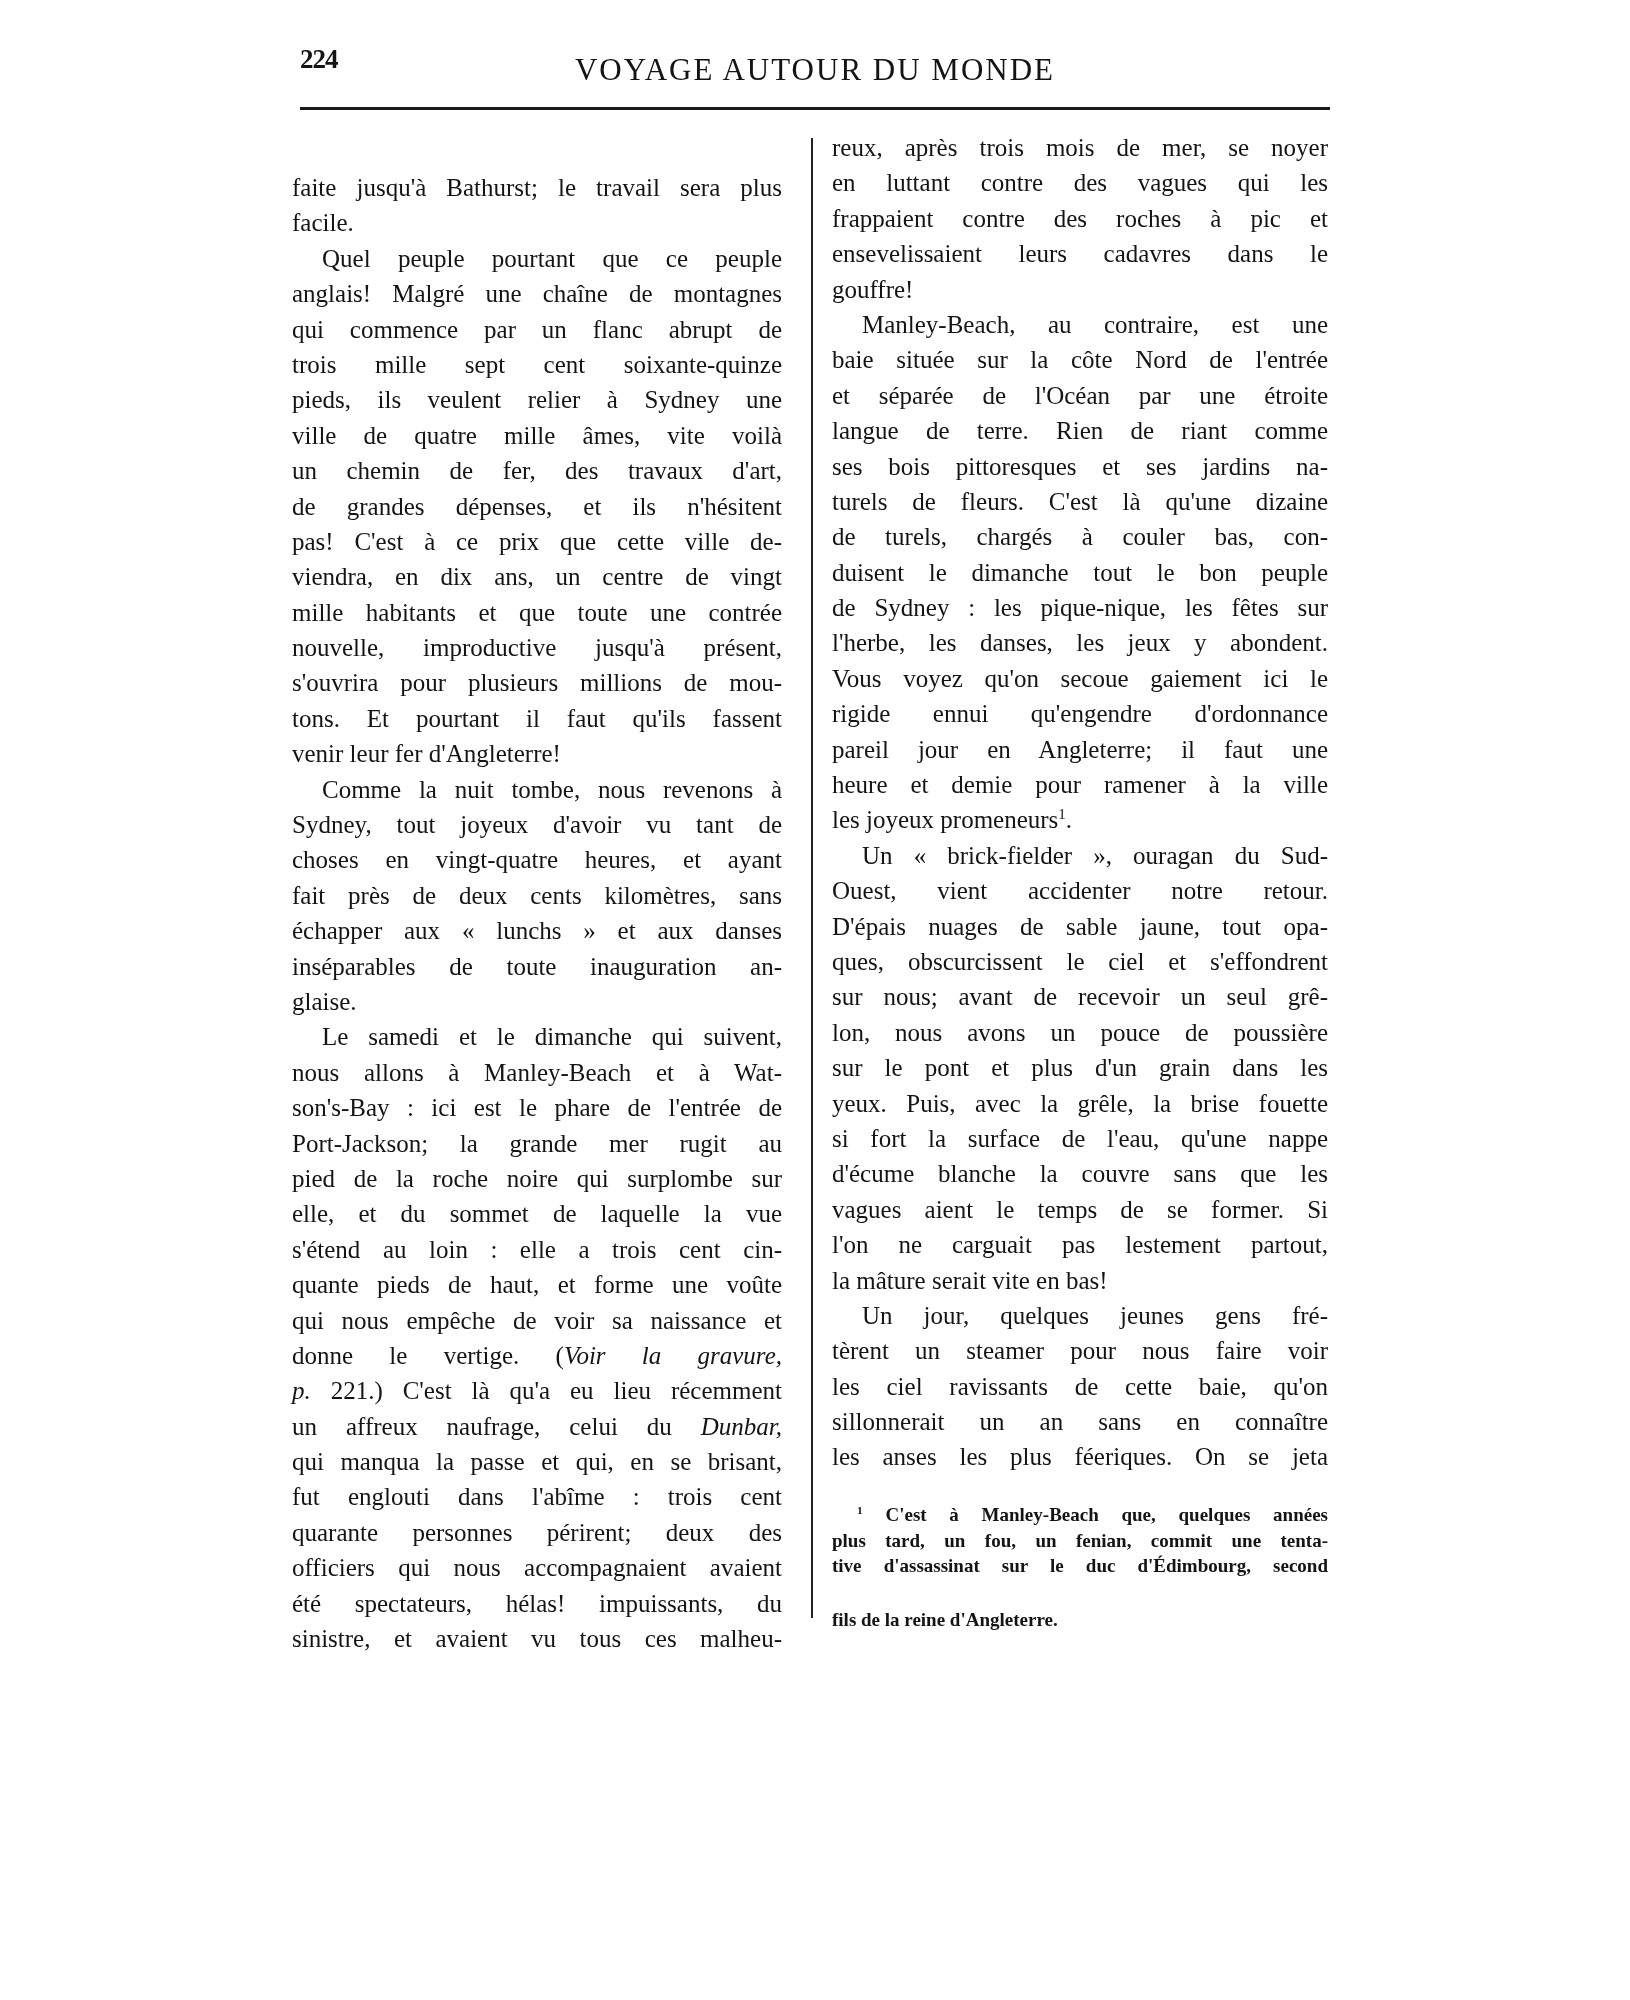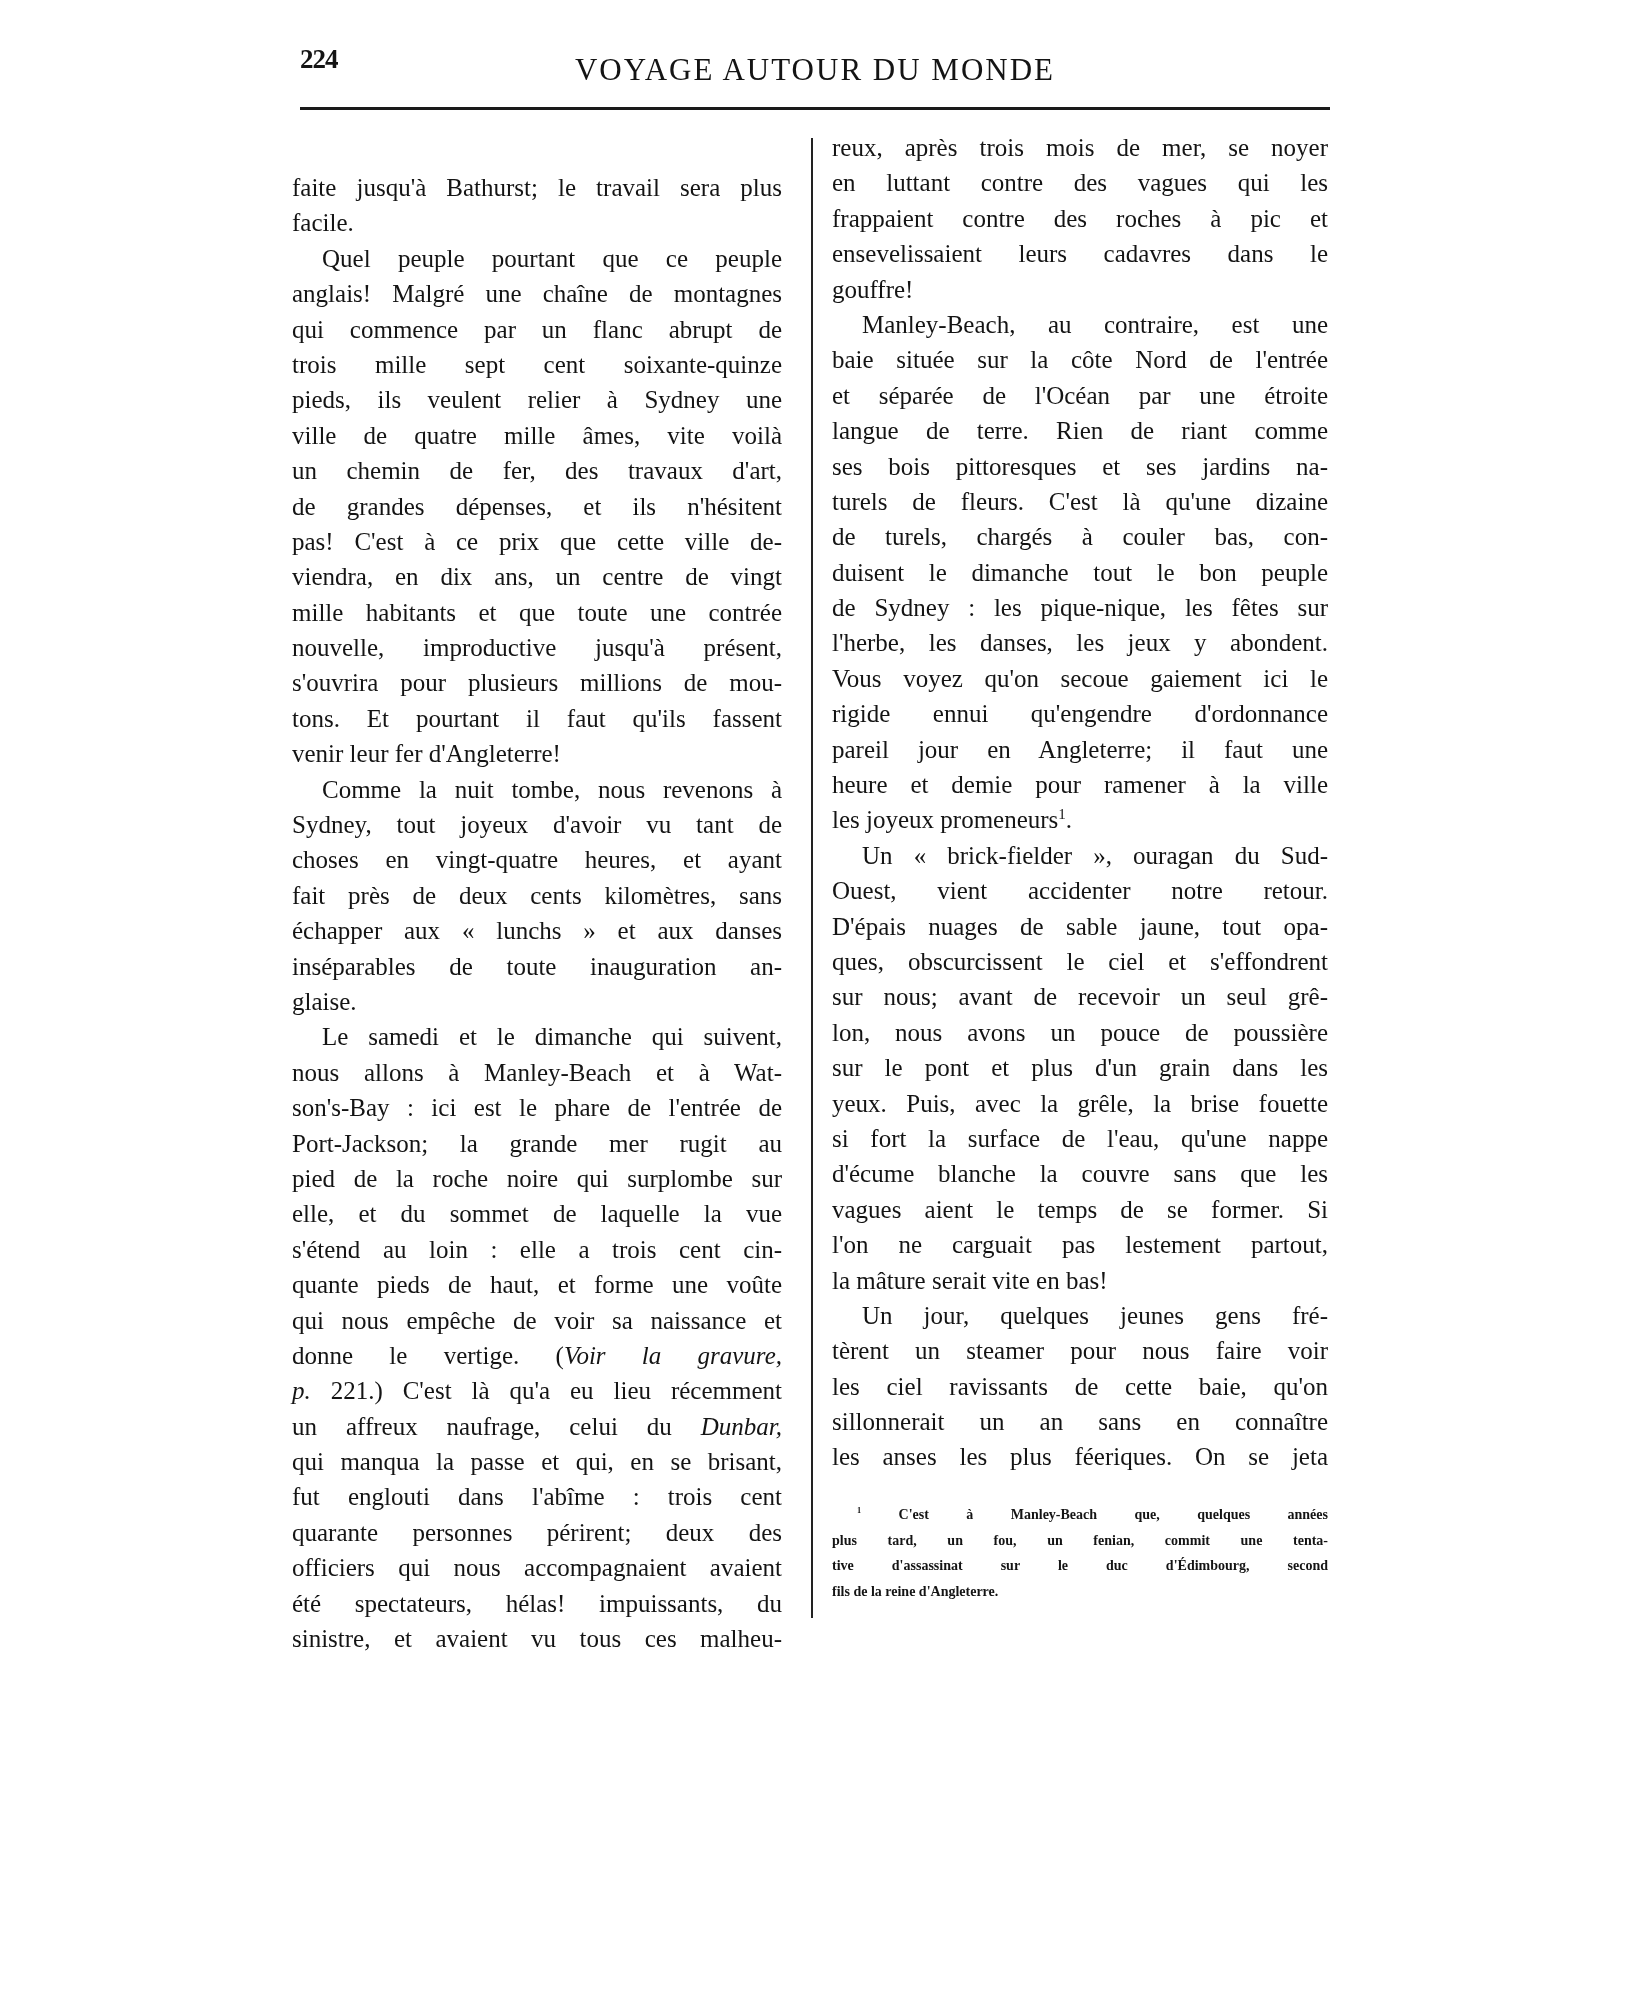--- a/index.html
+++ b/index.html
@@ -12,23 +12,23 @@
   .col { position:absolute; top:130px; }
   .col.left { left:292px; width:490px;margin-top:40px; }
   .col.right { left:832px; width:496px; }
   .vdiv { position:absolute; left:811px; top:138px; width:2px; height:1480px; background:#222; }
   .line { display:block; height:35.4px; line-height:35.4px; font-size:25px; white-space:nowrap;
           text-align:justify; text-align-last:justify; }
   .line.last { text-align-last:left; }
   .line.indent { padding-left:30px; }
   .line i { font-style:italic; }
   .fn { position:absolute; left:832px; top:1502px; width:496px; }
-  .fnline { display:block; height:25.5px; line-height:25.5px; font-size:14px; font-weight:bold; white-space:nowrap;
+  .fnline { display:block; height:25.5px; line-height:25.5px; font-size:19px; font-weight:bold; white-space:nowrap;
             text-align:justify; text-align-last:justify; }
-  .fnline.last { text-align-last:left; }
+  .fnline.last { text-align-last:left;margin-top:28px; }
   .fnline.indent { padding-left:25px; }
   sup { font-size:60%; vertical-align:super; line-height:0; }
 </style>
 </head>
 <body>
 
 <div class="header">
   <span class="pageno">224</span>
   <div class="runhead">VOYAGE AUTOUR DU MONDE</div>
 </div>

